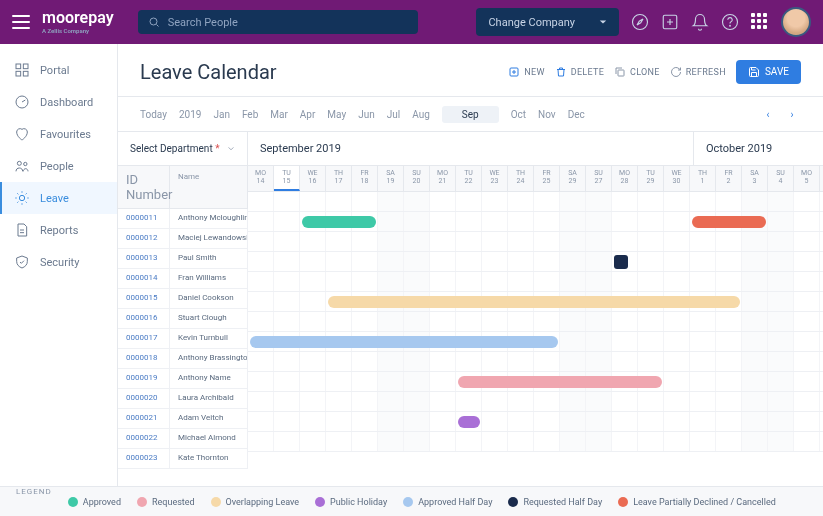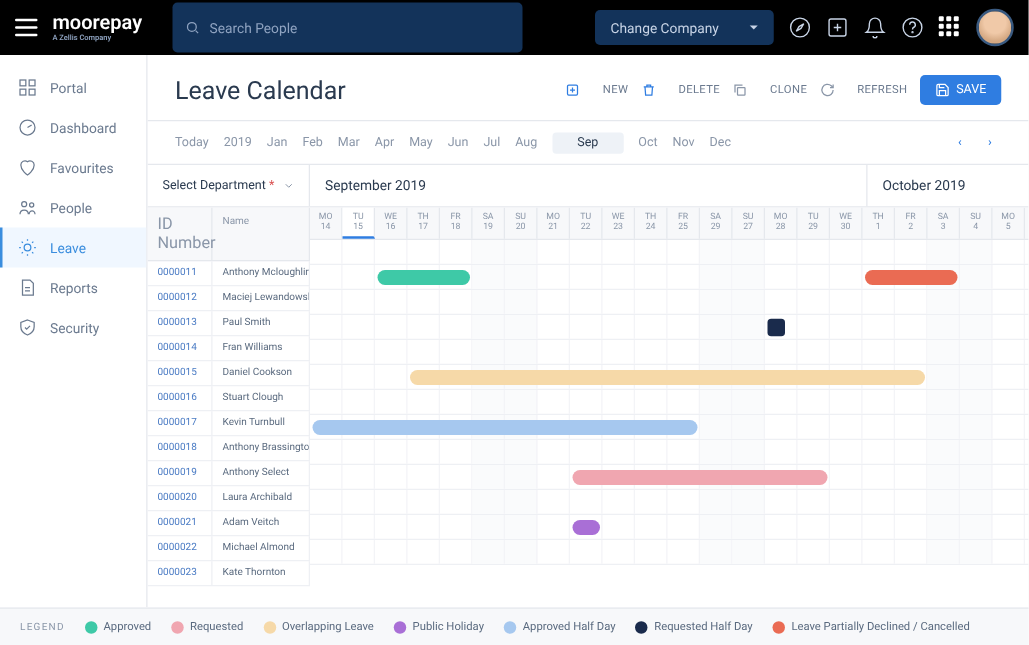--- a/index.html
+++ b/index.html
@@ -1,41 +1,41 @@
 <!DOCTYPE html>
 <html><head>
 <meta charset="utf-8">
 <style>
 *{box-sizing:border-box;margin:0;padding:0;font-family:-apple-system,BlinkMacSystemFont,"Segoe UI",Roboto,sans-serif}
 body{background:#f5f6f8;overflow:hidden}
 .app{width:823px;height:516px;display:flex;flex-direction:column;background:#fff}
-.topbar{height:44px;background:#000000;display:flex;align-items:center;padding:0 12px;color:#fff}
+.topbar{height:44px;background:#701a75;display:flex;align-items:center;padding:0 12px;color:#fff}
 .hamburger{width:18px;height:14px;margin-right:12px;display:flex;flex-direction:column;justify-content:space-between;cursor:pointer}
 .hamburger span{height:2px;background:#fff;border-radius:1px}
 .logo{font-size:16px;font-weight:600;margin-right:24px;display:flex;flex-direction:column;line-height:1}
 .logo-sub{font-size:6px;color:#8fa3c0;margin-top:2px}
-.search{flex:0 0 280px;height:40px;background:#13335a;border-radius:4px;display:flex;align-items:center;padding:0 10px;color:#8fa3c0;font-size:11px}
+.search{flex:0 0 280px;height:24px;background:#13335a;border-radius:4px;display:flex;align-items:center;padding:0 10px;color:#8fa3c0;font-size:11px}
 .search svg{width:12px;height:12px;margin-right:8px}
 .company-select{margin-left:auto;display:flex;align-items:center;background:#13335a;height:28px;padding:0 12px;border-radius:4px;font-size:11px;color:#c8d4e6;margin-right:12px;cursor:pointer}
 .company-select svg{margin-left:24px;width:8px;height:8px}
 .top-icons{display:flex;align-items:center;gap:12px;margin-right:12px}
 .top-icons .ico{width:18px;height:18px;color:#c8d4e6;cursor:pointer;display:flex;align-items:center;justify-content:center}
 .grid-icon{width:18px;height:18px;display:grid;grid-template-columns:repeat(3,4px);grid-template-rows:repeat(3,4px);gap:2px;cursor:pointer;margin-right:12px}
 .grid-icon span{background:#fff;border-radius:1px}
 .avatar{width:30px;height:30px;border-radius:50%;background:radial-gradient(circle at 50% 35%,#f0c9a8 40%,#d4a882 70%);border:2px solid #3a5a80;cursor:pointer}
 .body{flex:1;display:flex;overflow:hidden}
 .sidebar{width:118px;background:#fff;border-right:1px solid #e5e8ed;padding-top:10px}
 .sidebar .item{display:flex;align-items:center;padding:8px 14px;font-size:11px;color:#6b7a8f;cursor:pointer;gap:10px}
 .sidebar .item.active{color:#3a8dde;background:#f0f7ff;border-left:2px solid #3a8dde;padding-left:12px}
 .sidebar .item svg{width:16px;height:16px;flex-shrink:0}
 .main{flex:1;display:flex;flex-direction:column;overflow:hidden}
 .page-header{display:flex;align-items:center;padding:16px 22px 12px;border-bottom:1px solid #e5e8ed}
 .page-title{font-size:20px;font-weight:400;color:#2a3a4f}
 .actions{margin-left:auto;display:flex;gap:10px;align-items:center}
-.action-btn{display:flex;align-items:center;gap:18px;font-size:9px;color:#6b7a8f;cursor:pointer;letter-spacing:.3px}
+.action-btn{display:flex;align-items:center;gap:4px;font-size:9px;color:#6b7a8f;cursor:pointer;letter-spacing:.3px}
 .action-btn svg{width:12px;height:12px}
 .save-btn{background:#2f7de1;color:#fff;padding:6px 12px;border-radius:4px;font-size:10px;display:flex;gap:5px;cursor:pointer}
 .months-row{display:flex;align-items:center;padding:8px 22px;gap:12px;font-size:10px;color:#8a96a8;border-bottom:1px solid #e5e8ed}
 .months-row .m{cursor:pointer}
 .months-row .m.active{background:#eef2f7;padding:3px 20px;border-radius:3px;color:#2a3a4f}
 .months-row .nav{margin-left:auto;display:flex;gap:6px}
 .months-row .nav span{width:18px;height:18px;display:flex;align-items:center;justify-content:center;color:#2f7de1;cursor:pointer}
 .filter-row{display:flex;border-bottom:1px solid #e5e8ed}
 .dept-select{width:130px;padding:10px 12px;font-size:10px;color:#2a3a4f;display:flex;align-items:center;border-right:1px solid #e5e8ed;cursor:pointer}
 .dept-select .req{color:#d94f4f}
@@ -55,21 +55,21 @@
 .cal-header{display:flex;background:#f7f8fa;border-bottom:1px solid #e5e8ed}
 .day-cell{width:26px;text-align:center;font-size:7px;color:#8a96a8;padding:3px 0;border-right:1px solid #e5e8ed;line-height:1.2}
 .day-cell .dow{display:block}
 .day-cell .dnum{display:block}
 .day-cell.today{background:#fff;border-bottom:2px solid #2f7de1}
 .cal-body{position:relative}
 .cal-row{display:flex;height:20px;border-bottom:1px solid #eef0f4;position:relative}
 .cal-row .cell{width:26px;border-right:1px solid #f3f4f7}
 .cal-row .cell.we{background:#fafbfc}
 .bar{position:absolute;height:12px;top:4px;border-radius:6px}
-.legend{height:30px;background:#f7f8fa;display:flex;align-items:center;padding:0 16px;gap:16px;font-size:9px;color:#5a6a7f;border-top:1px solid #e5e8ed}
+.legend{height:30px;background:#f7f8fa;display:flex;padding:0 16px;gap:16px;font-size:9px;color:#5a6a7f;border-top:1px solid #e5e8ed}
 .legend .lt{color:#8a96a8;letter-spacing:1px;font-size:8px}
 .legend .li{display:flex;align-items:center;gap:5px}
 .legend .dot{width:10px;height:10px;border-radius:50%}
 </style>
 </head>
 <body>
 
 <div class="app">
   <div class="topbar">
     <div class="hamburger">
@@ -288,21 +288,21 @@
                 <div class="left-row">
                   <div class="id">0000017</div>
                   <div class="name">Kevin Turnbull</div>
                 </div>
                 <div class="left-row">
                   <div class="id">0000018</div>
                   <div class="name">Anthony Brassington</div>
                 </div>
                 <div class="left-row">
                   <div class="id">0000019</div>
-                  <div class="name">Anthony Select</div>
+                  <div class="name">Anthony Name</div>
                 </div>
                 <div class="left-row">
                   <div class="id">0000020</div>
                   <div class="name">Laura Archibald</div>
                 </div>
                 <div class="left-row">
                   <div class="id">0000021</div>
                   <div class="name">Adam Veitch</div>
                 </div>
                 <div class="left-row">

